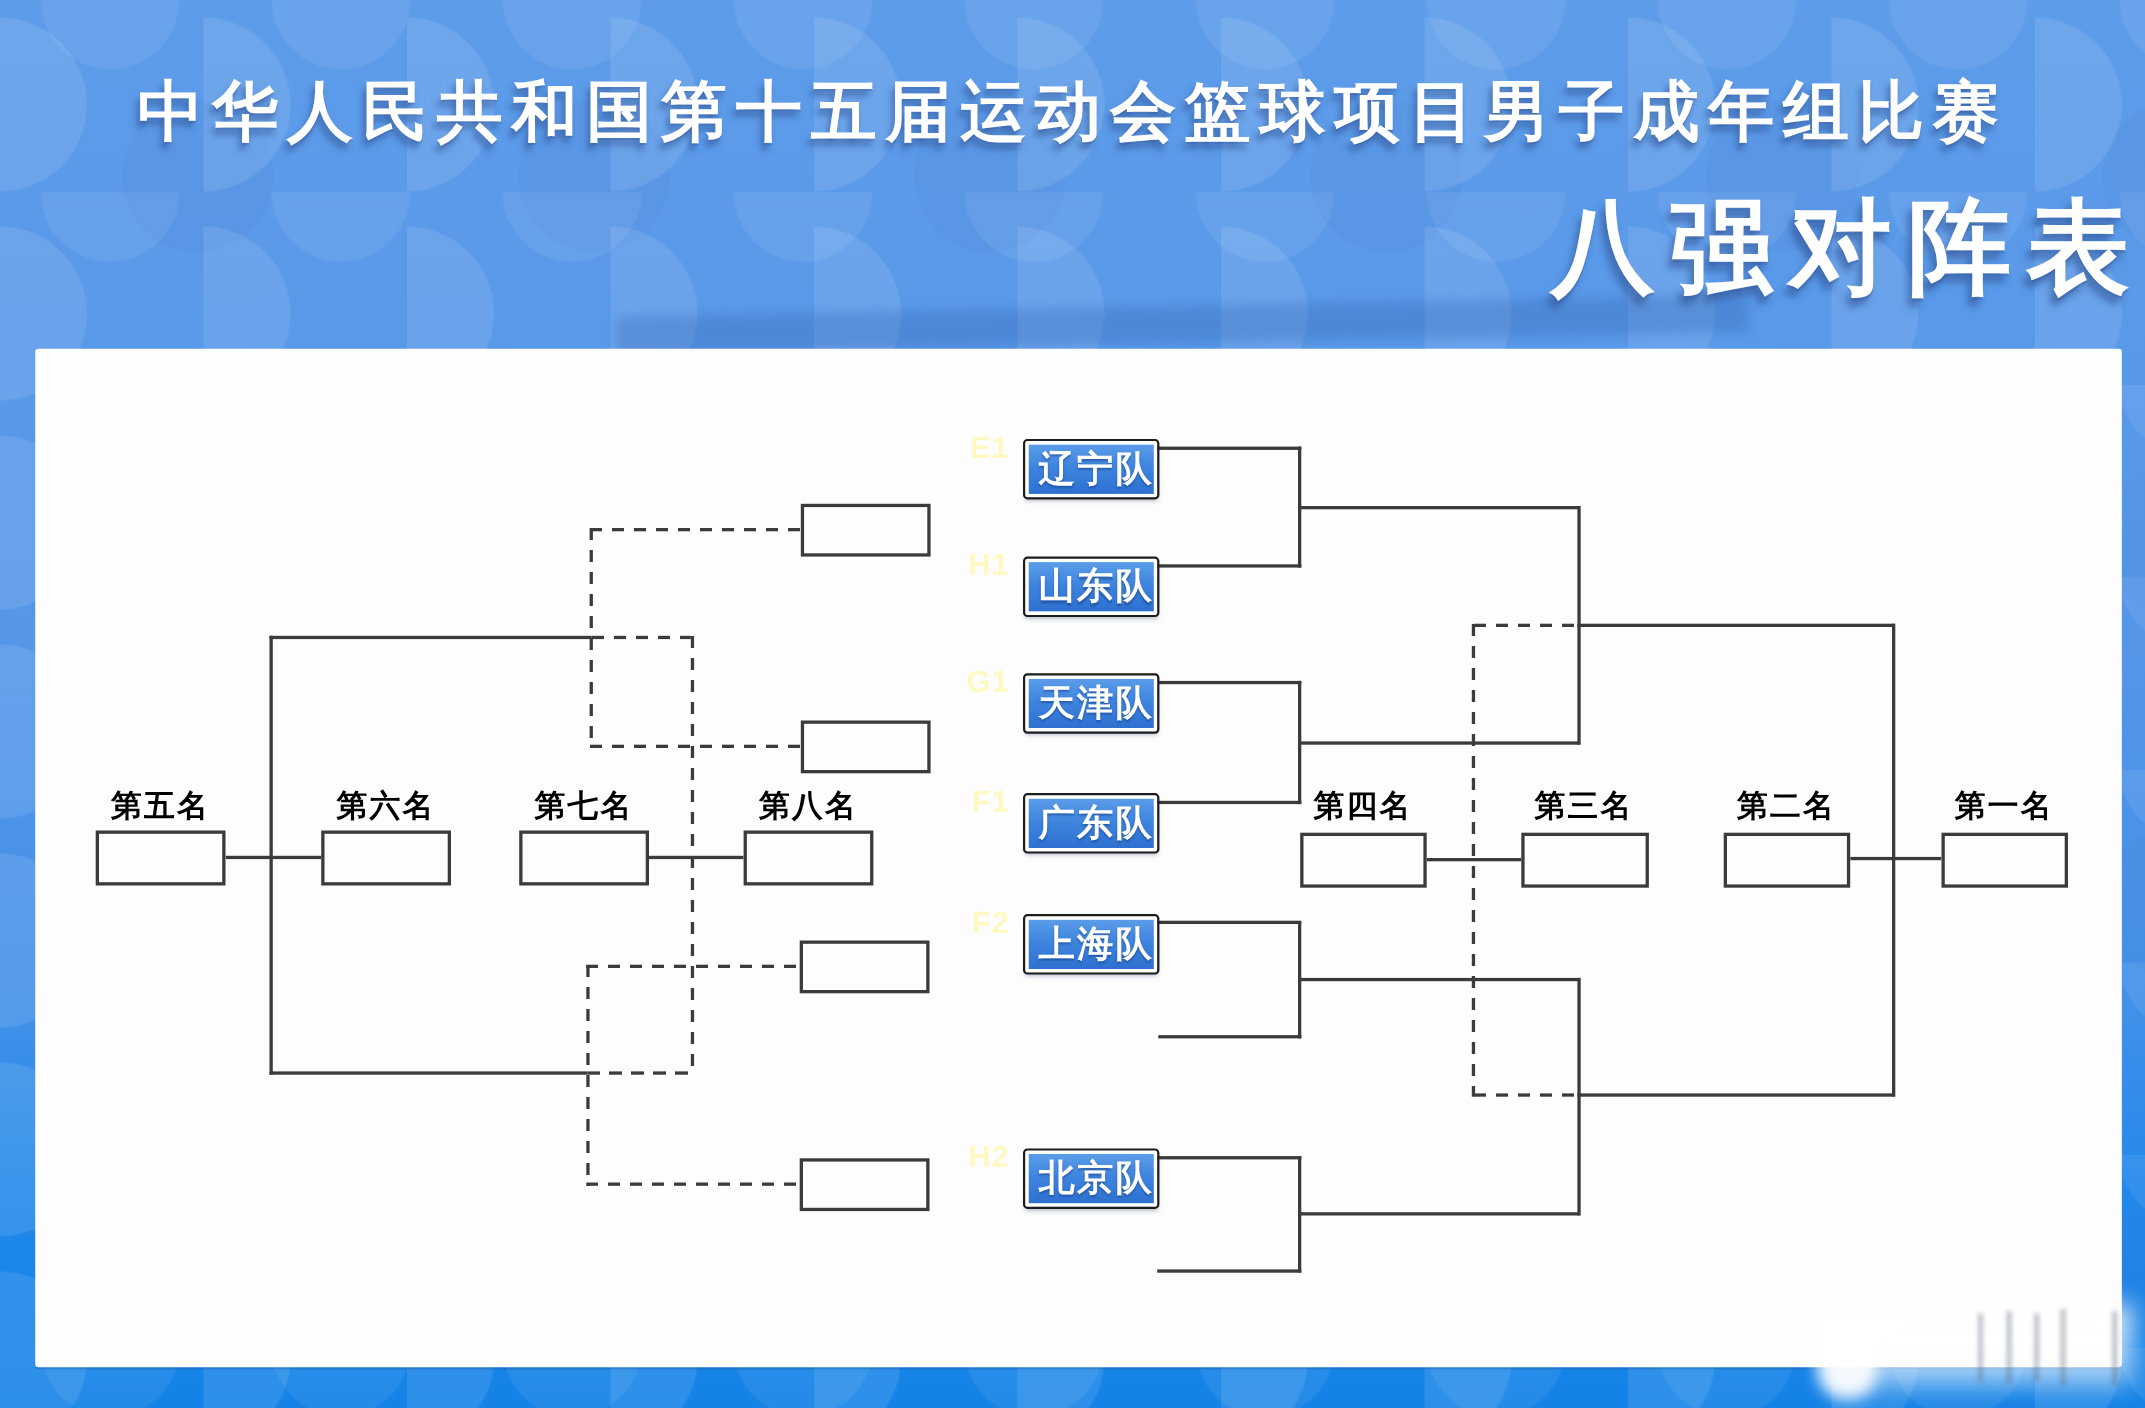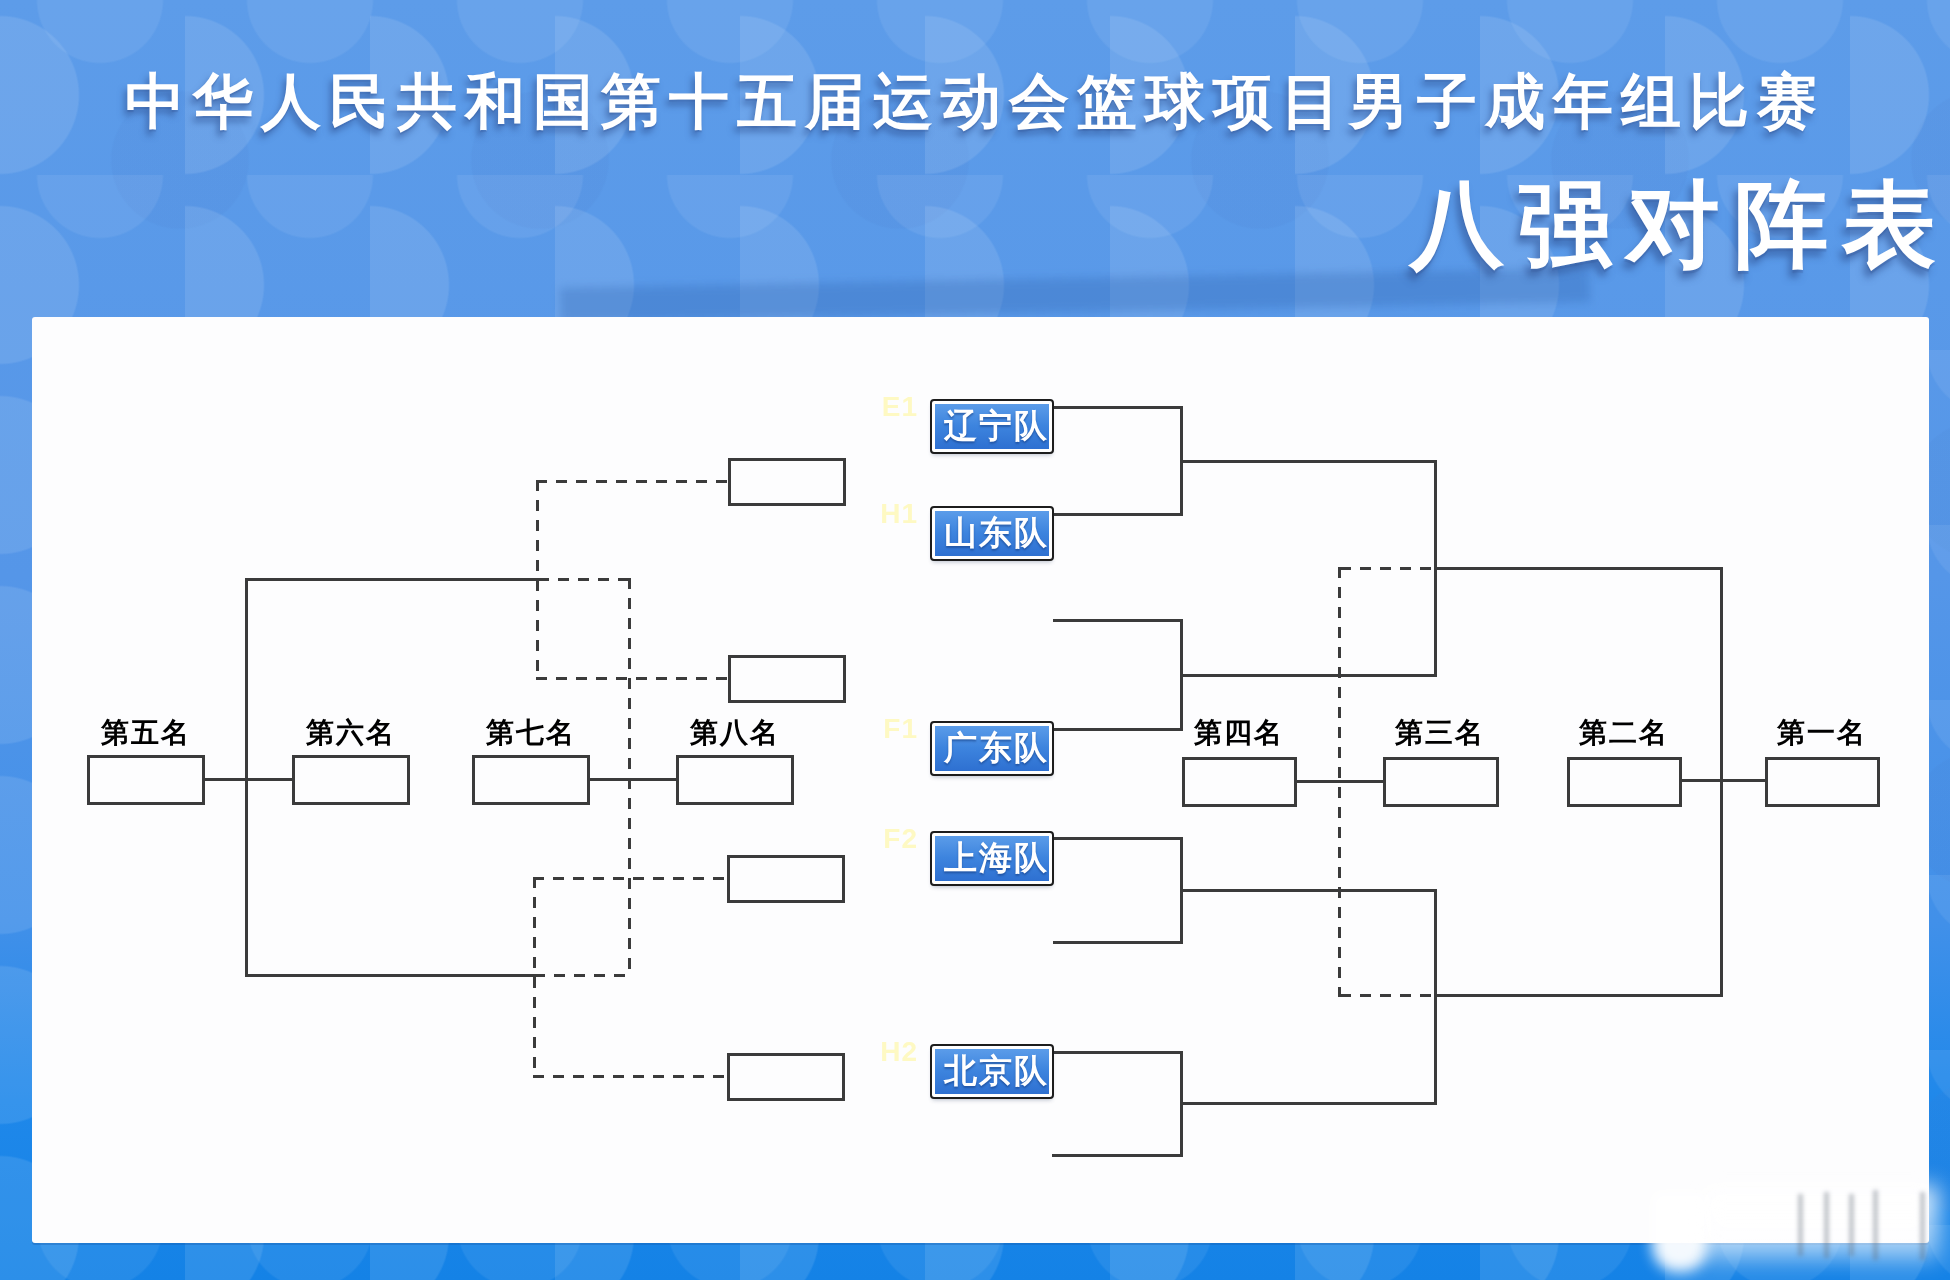--- a/index.html
+++ b/index.html
@@ -162,20 +162,26 @@
     <div class="team-box">
         <span>辽宁队</span>
       </div>
   </div>
   <div class="team-row" style="top:489px">
     <span class="seed">H1</span>
     <div class="team-box">
         <span>山东队</span>
       </div>
   </div>
+  <div class="team-row" style="top:595px">
+    <span class="seed">G1</span>
+    <div class="team-box">
+        <span>天津队</span>
+      </div>
+  </div>
   <div class="team-row" style="top:704px">
     <span class="seed">F1</span>
     <div class="team-box">
         <span>广东队</span>
       </div>
   </div>
   <div class="team-row" style="top:814px">
     <span class="seed">F2</span>
     <div class="team-box">
         <span>上海队</span>

